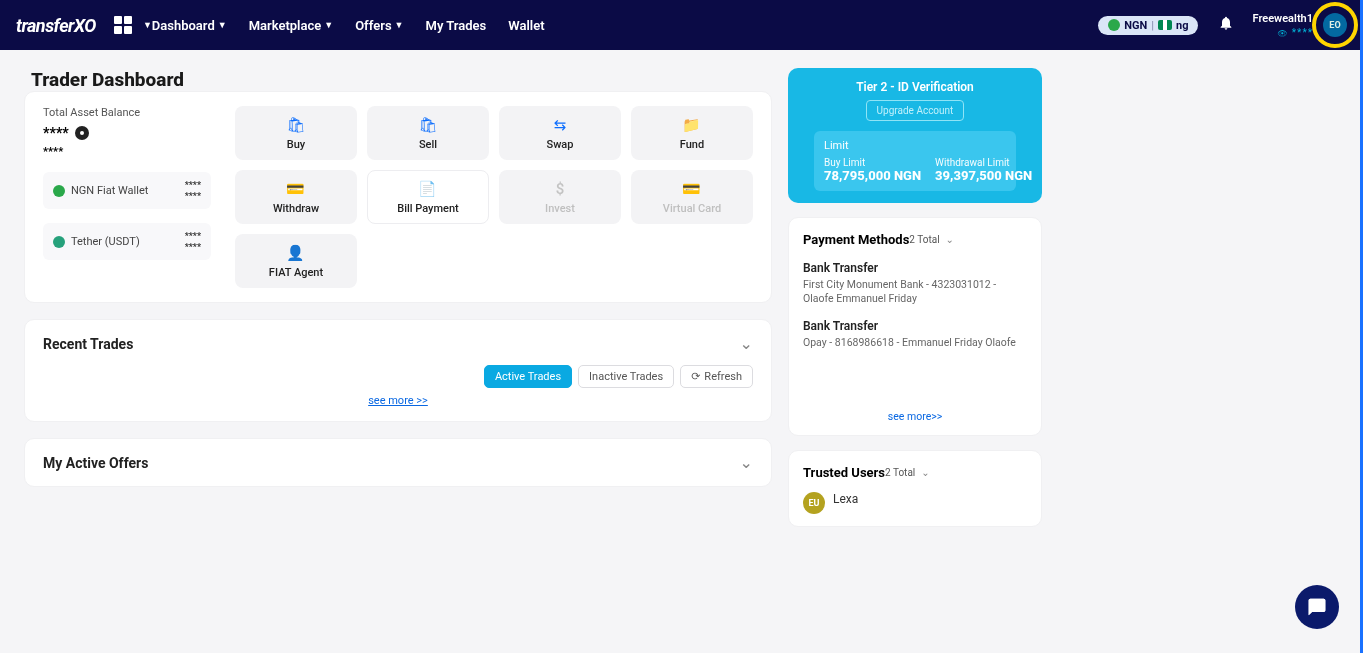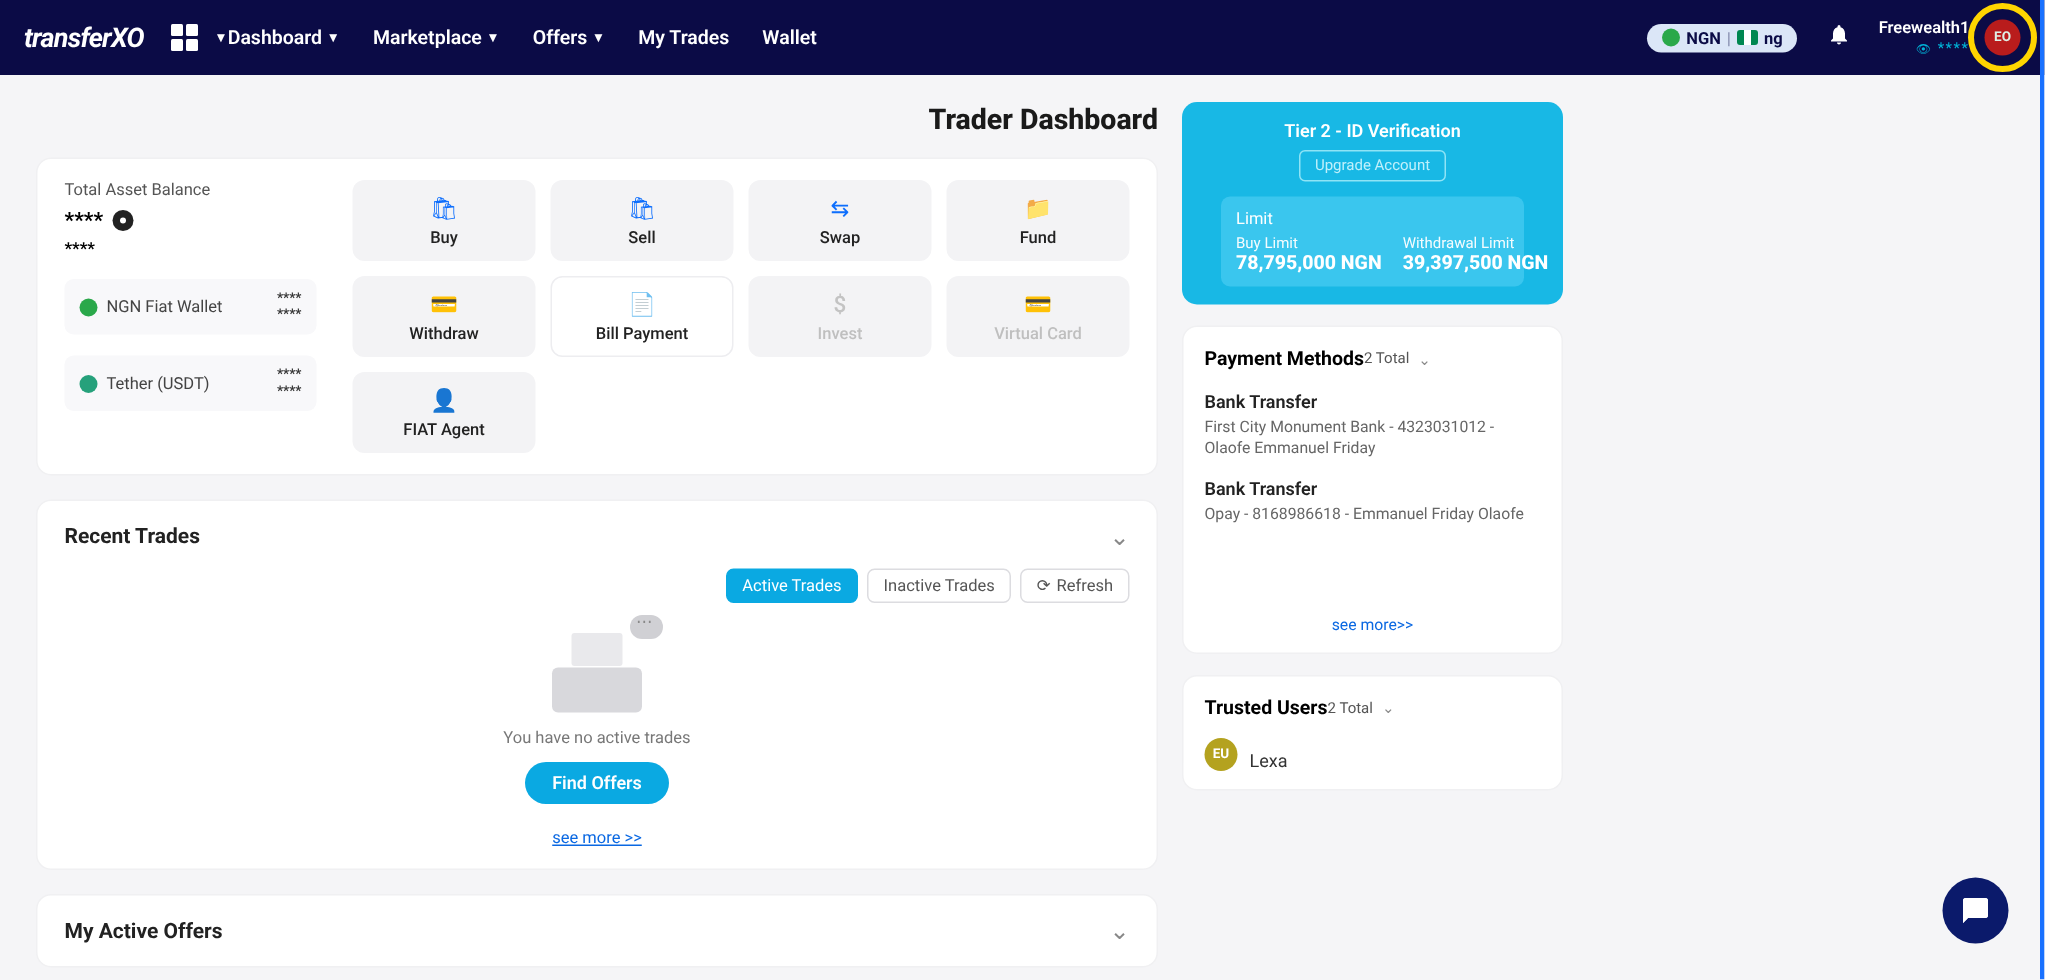--- a/index.html
+++ b/index.html
@@ -16,28 +16,28 @@
 .spacer { flex: 1; }
 .currency-badge { background: #dbe6f7; color: #0b0b46; border-radius: 14px; padding: 3px 10px; font-size: 11px; font-weight: 700; display: flex; align-items: center; gap: 4px; }
 .currency-badge .dot{width:12px;height:12px;border-radius:50%;background:#2aa84a;}
 .currency-badge .flag{width:14px;height:10px;background:linear-gradient(90deg,#008751 33%,#fff 33%,#fff 66%,#008751 66%);border-radius:2px;}
 .bell { margin: 0 18px 0 20px; cursor: pointer; }
 .userarea { display:flex; flex-direction:column; align-items:flex-end; gap:2px;}
 .username { font-size: 11px; font-weight:600;}
 .userstars { font-size:10px; color:#00b4d8; letter-spacing:1px;}
 .avatar-wrap{ position:relative; margin-left:10px;}
 .avatar-ring { width: 46px; height: 46px; border: 4px solid #ffd500; border-radius: 50%; position:absolute; top:-11px; left:-11px; z-index:2; pointer-events:none;}
-.avatar { width: 24px; height:24px; border-radius:50%; background:#b91c1c; color:#dff0e6; font-size:9px; font-weight:700; display:flex; align-items:center; justify-content:center; cursor:pointer;}
+.avatar { width: 24px; height:24px; border-radius:50%; background:#0369a1; color:#dff0e6; font-size:9px; font-weight:700; display:flex; align-items:center; justify-content:center; cursor:pointer;}
 
 
 .main { display: flex; padding: 18px 24px; gap: 16px; height:calc(100% - 50px); overflow-y:auto;}
 .left-col { width: 748px; }
 .right-col { width: 254px; display:flex; flex-direction:column; gap:14px;}
 
-.page-title { font-size: 19px; font-weight: 800; color: #1a1a1a; margin-bottom: 14px; padding-left:7px;text-align:right;}
+.page-title { font-size: 19px; font-weight: 800; color: #1a1a1a; padding-left:7px;}
 
 .card { background: #fff; border-radius: 10px; padding: 14px 18px; border:1px solid #f0f0f2;}
 .balance-card { display: flex; gap: 24px; align-items:flex-start;}
 .balance-left { width: 210px; }
 .bal-label { font-size: 11px; color: #555; margin-bottom: 6px; }
 .bal-value { font-size: 14px; font-weight: 800; display: flex; align-items: center; gap: 6px; }
 .eye { width: 14px; height: 14px; background: #222; border-radius:50%; display:inline-flex; align-items:center; justify-content:center;}
 .eye::after{content:'';width:4px;height:4px;border-radius:50%;background:#fff;}
 .bal-sub { font-size: 11px; font-weight:800; margin-top: 4px; }
 .wallet-row { background: #f8f8fa; border-radius: 6px; padding: 8px 10px; margin-top: 14px; display: flex; align-items: center; justify-content: space-between; font-size: 11px; }
@@ -89,21 +89,21 @@
 
 .sm-card{background:#fff;border-radius:10px;padding:14px 14px 12px;border:1px solid #f0f0f2;}
 .sm-head{display:flex;align-items:center;justify-content:flex-start;}
 .sm-title{font-size:13px;font-weight:700;}
 .sm-right{display:flex;align-items:center;gap:6px;font-size:10px;color:#555;}
 .pm-item{margin-top:14px;}
 .pm-title{font-size:12px;font-weight:600;color:#222;}
 .pm-sub{font-size:10.5px;color:#666;margin-top:3px;line-height:1.3;}
 .seemore2{font-size:10.5px;color:#0a68e2;text-align:center;margin-top:60px;cursor:pointer;}
 
-.tu-item{display:flex;align-items:flex-end;gap:8px;margin-top:12px;}
+.tu-item{display:flex;align-items:flex-start;gap:8px;margin-top:12px;}
 .tu-avatar{width:22px;height:22px;border-radius:50%;background:#b4a21f;color:#fff;font-size:9px;display:flex;align-items:center;justify-content:center;font-weight:700;}
 .tu-name{font-size:12px;color:#333;}
 
 
 .fab{position:absolute;bottom:24px;right:24px;width:44px;height:44px;border-radius:50%;background:#0b1a6b;display:flex;align-items:center;justify-content:center;cursor:pointer;}
 .fab svg{width:20px;height:20px;fill:#fff;}
 
 
 .edge{position:absolute;top:0;right:0;width:3px;height:100%;background:#1971ff;}
 </style>
@@ -238,30 +238,20 @@
     <div class="card section-card">
       <div class="section-head">
         <div class="section-title">Recent Trades</div>
         <div class="chev">⌄</div>
       </div>
       <div class="tabs-row">
         <div class="pill active">Active Trades</div>
         <div class="pill">Inactive Trades</div>
         <div class="pill"><span class="reload">⟳</span><span>Refresh</span></div>
       </div>
-      <div class="empty">
-        <div class="printer">
-          <div class="bubble"></div>
-            <div class="paper"></div>
-            <div class="slot"></div>
-            <div class="base"></div>
-        </div>
-        <div class="empty-text">You have no active trades</div>
-        <button class="find-btn">Find Offers</button>
-      </div>
       <div class="seemore">see more &gt;&gt;</div>
     </div>
 
     <div class="card offers-card">
       <div class="section-head">
         <div class="section-title">My Active Offers</div>
         <div class="chev">⌄</div>
       </div>
     </div>
   </div>

